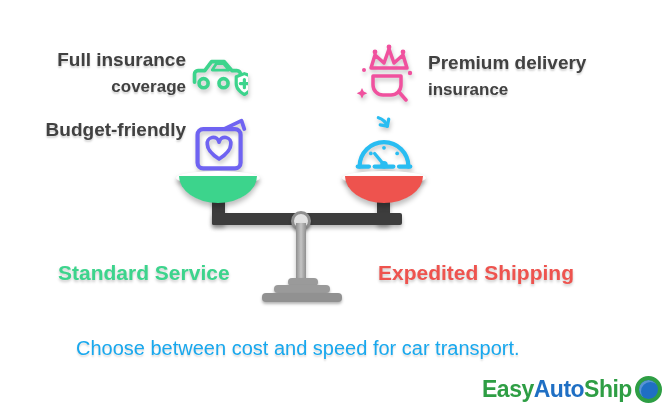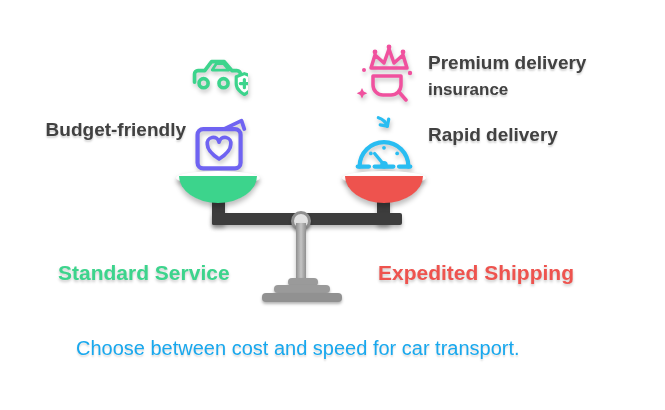--- a/index.html
+++ b/index.html
@@ -71,20 +71,24 @@
   .logo .w2{color:var(--logo_blue);}
   .globe{width:19px; height:19px; margin-left:3px; border-radius:50%;
          background:var(--logo_blue); border:4px solid var(--logo_green);
          box-shadow:inset 2px 2px 0 rgba(255,255,255,.25);}
 </style>
 </head>
 <body>
 
 <div class="canvas">
 
+  <div class="feature f-tl">
+    <div class="l1">Full insurance</div>
+    <div class="l2">coverage</div>
+  </div>
 
   <div class="icon i-green">
     <svg width="58" height="62" viewBox="0 0 64 68" fill="none">
       <path d="M5 42 V33 c0-2.2 1.6-3.8 3.8-3.8 h7.5 l7.5-10 h14 l8.5 10 h5.5 c2.2 0 3.8 1.6 3.8 3.8 v6" stroke="var(--green)" stroke-width="4" stroke-linecap="round" stroke-linejoin="round"></path>
       <path d="M24.5 28.5 l4.5-7 h8 l6 7 z" stroke="var(--green)" stroke-width="3" stroke-linejoin="round"></path>
       <circle cx="15" cy="43" r="5" stroke="var(--green)" stroke-width="4"></circle>
       <circle cx="37" cy="43" r="5" stroke="var(--green)" stroke-width="4"></circle>
       <path d="M51 36 l9-3.5 9 3.5 v8 c0 7-9 11.5-9 11.5 s-9-4.5-9-11.5 z" fill="#ffffff" stroke="var(--green)" stroke-width="3.5" stroke-linejoin="round"></path>
       <path d="M60 39 v9 M55.5 43.5 h9" stroke="var(--green)" stroke-width="3.5" stroke-linecap="round"></path>
     </svg>
@@ -115,21 +119,20 @@
 
   <div class="icon i-purple">
     <svg width="60" height="58" viewBox="0 0 64 62" fill="none">
       <rect x="8" y="14" width="46" height="42" rx="6" stroke="var(--purple)" stroke-width="4.5" stroke-linejoin="round"></rect>
       <path d="M36 14 L55 5 l3 9" stroke="var(--purple)" stroke-width="4" stroke-linecap="round" stroke-linejoin="round"></path>
       <path d="M31 46 c-8.5-5.5-12.5-10.5-12.5-15.5 a6.3 6.3 0 0 1 12.5-2.5 a6.3 6.3 0 0 1 12.5 2.5 c0 5-4 10-12.5 15.5 z" stroke="var(--purple)" stroke-width="4" stroke-linejoin="round"></path>
     </svg>
   </div>
 
   <div class="feature f-br">
-    <div class="l1">Rapid delivery</div>
   </div>
 
   <div class="icon i-blue">
     <svg width="68" height="62" viewBox="0 0 72 66" fill="none">
       <path d="M30 4 q7 2 9.5 9" stroke="var(--blue)" stroke-width="3.5" stroke-linecap="round"></path>
       <path d="M39.5 13 l-7.5-1.5 M39.5 13 l1.5-7.5" stroke="var(--blue)" stroke-width="3.5" stroke-linecap="round"></path>
       <path d="M10 56 a26 26 0 0 1 52 0" stroke="var(--blue)" stroke-width="4.5" stroke-linecap="round"></path>
       <path d="M8 56 h12 M26 56 h20 M52 56 h12" stroke="var(--blue)" stroke-width="4.5" stroke-linecap="round"></path>
       <circle cx="22" cy="42" r="2" fill="var(--blue)"></circle>
       <circle cx="36" cy="36" r="2" fill="var(--blue)"></circle>
@@ -152,14 +155,20 @@
     <div class="pan-bowl bowl-left"></div>
     <div class="pan-rim rim-right"></div>
     <div class="pan-bowl bowl-right"></div>
   </div>
 
   <div class="option opt-right">Expedited Shipping</div>
   <div class="option opt-left">Standard Service</div>
 
   <div class="caption">Choose between cost and speed for car transport.</div>
 
+  <div class="logo">
+    <span class="w1">Easy</span>
+      <span class="w2">Auto</span>
+      <span class="w3">Ship</span>
+    <span class="globe"></span>
+  </div>
 
 </div>
 
 </body></html>

